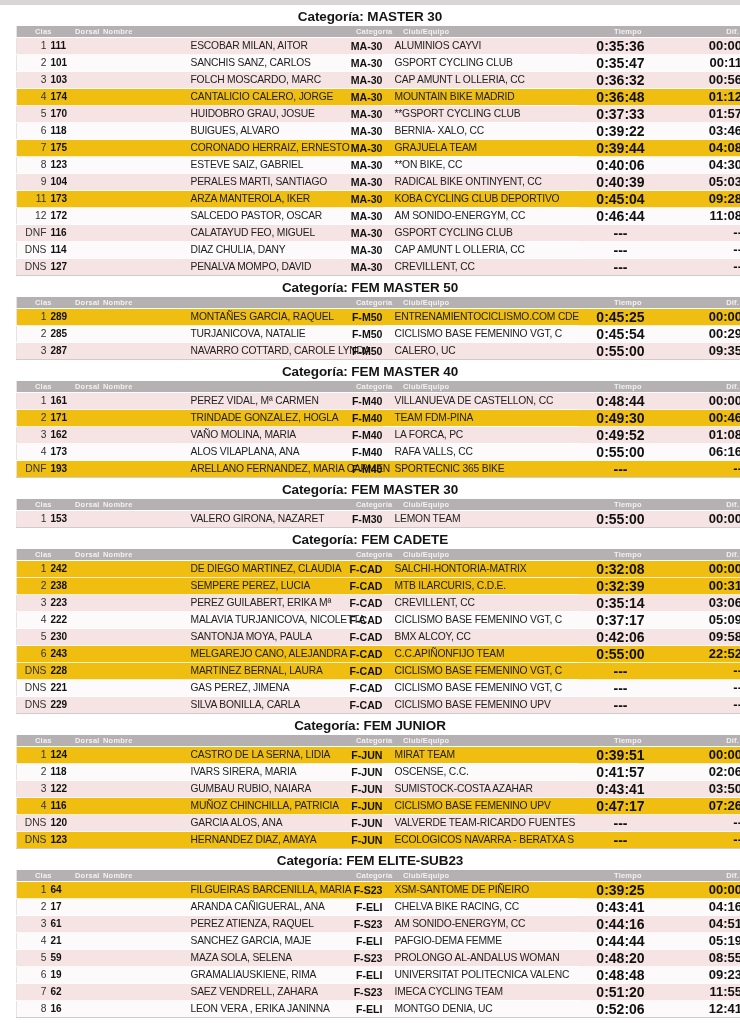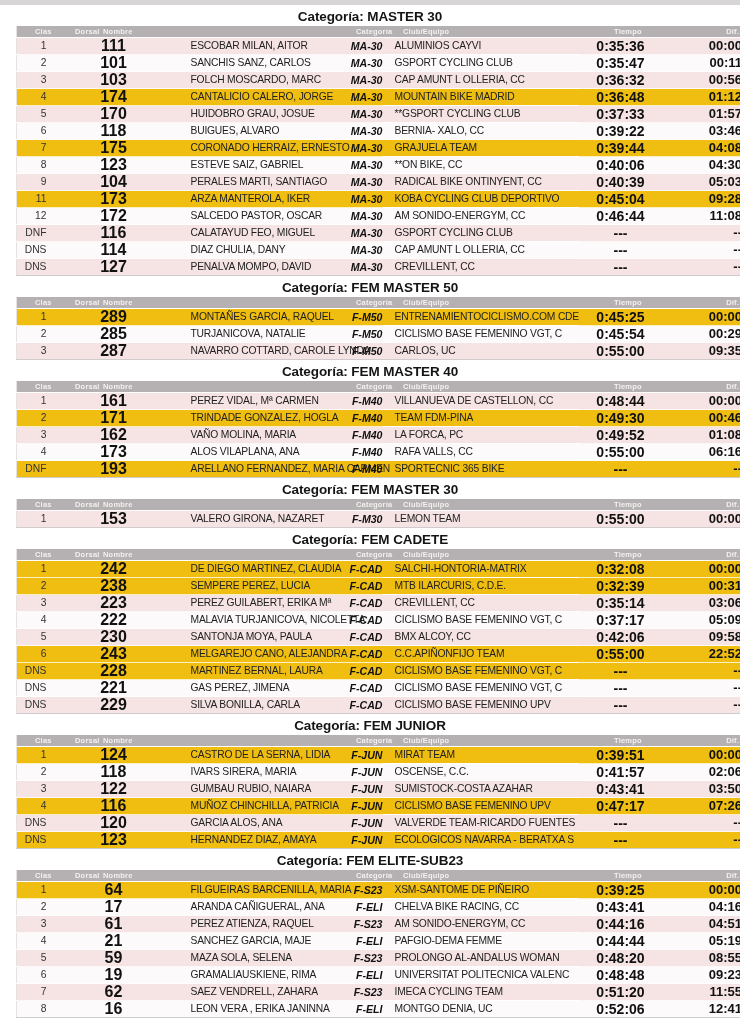--- a/index.html
+++ b/index.html
@@ -33,23 +33,23 @@
   tbody tr{height:16.4px;}
   tbody td{
     padding:0;font-size:10.3px;line-height:16px;white-space:nowrap;
     border-top:1px solid rgba(255,255,255,0.75);
     color:#222222;
   }
   tr.bg-yellow td{background:#F0BE10;}
   tr.bg-pink td{background:#F6E3E4;}
   tr.bg-white td{background:#FCFAFA;}
   .c-clas{text-align:right;padding-right:4px;color:#333;}
-  .c-dorsal{text-align:center;padding-right:2px;font-weight:bold;font-size:16px;color:#111;}
+  .c-dorsal{text-align:left;padding-right:2px;font-weight:bold;font-size:10px;color:#111;}
   .c-nombre{padding-left:12px;letter-spacing:-0.2px;overflow:visible;}
-  .c-cat{text-align:right;font-weight:bold;font-size:10.6px;color:#111;font-style:italic;}
+  .c-cat{text-align:right;font-weight:bold;font-size:10.6px;color:#111;}
   .c-club{padding-left:12px;letter-spacing:-0.2px;overflow:hidden;}
   .c-tiempo{text-align:center;padding-right:2px;font-weight:bold;font-size:14px;color:#111;}
   .c-dif{text-align:right;padding-right:3px;font-weight:bold;font-size:13px;color:#111;}
 </style>
 </head>
 <body>
 
 <div>
   <div class="top-strip"></div>
   <div id="sections">
@@ -267,21 +267,21 @@
     <td class="c-club">CICLISMO BASE FEMENINO VGT, C</td>
     <td class="c-tiempo">0:45:54</td>
     <td class="c-dif">00:29</td>
   </tr>
 
   <tr class="row bg-pink">
     <td class="c-clas">3</td>
     <td class="c-dorsal">287</td>
     <td class="c-nombre">NAVARRO COTTARD, CAROLE LYNDA</td>
     <td class="c-cat">F-M50</td>
-    <td class="c-club">CARLOS, UC</td>
+    <td class="c-club">CALERO, UC</td>
     <td class="c-tiempo">0:55:00</td>
     <td class="c-dif">09:35</td>
   </tr>
 </tbody>
     </table>
   </section>
 
   <section class="section">
     <div class="section-title">Categoría: FEM MASTER 40</div>
     <table class="results">

